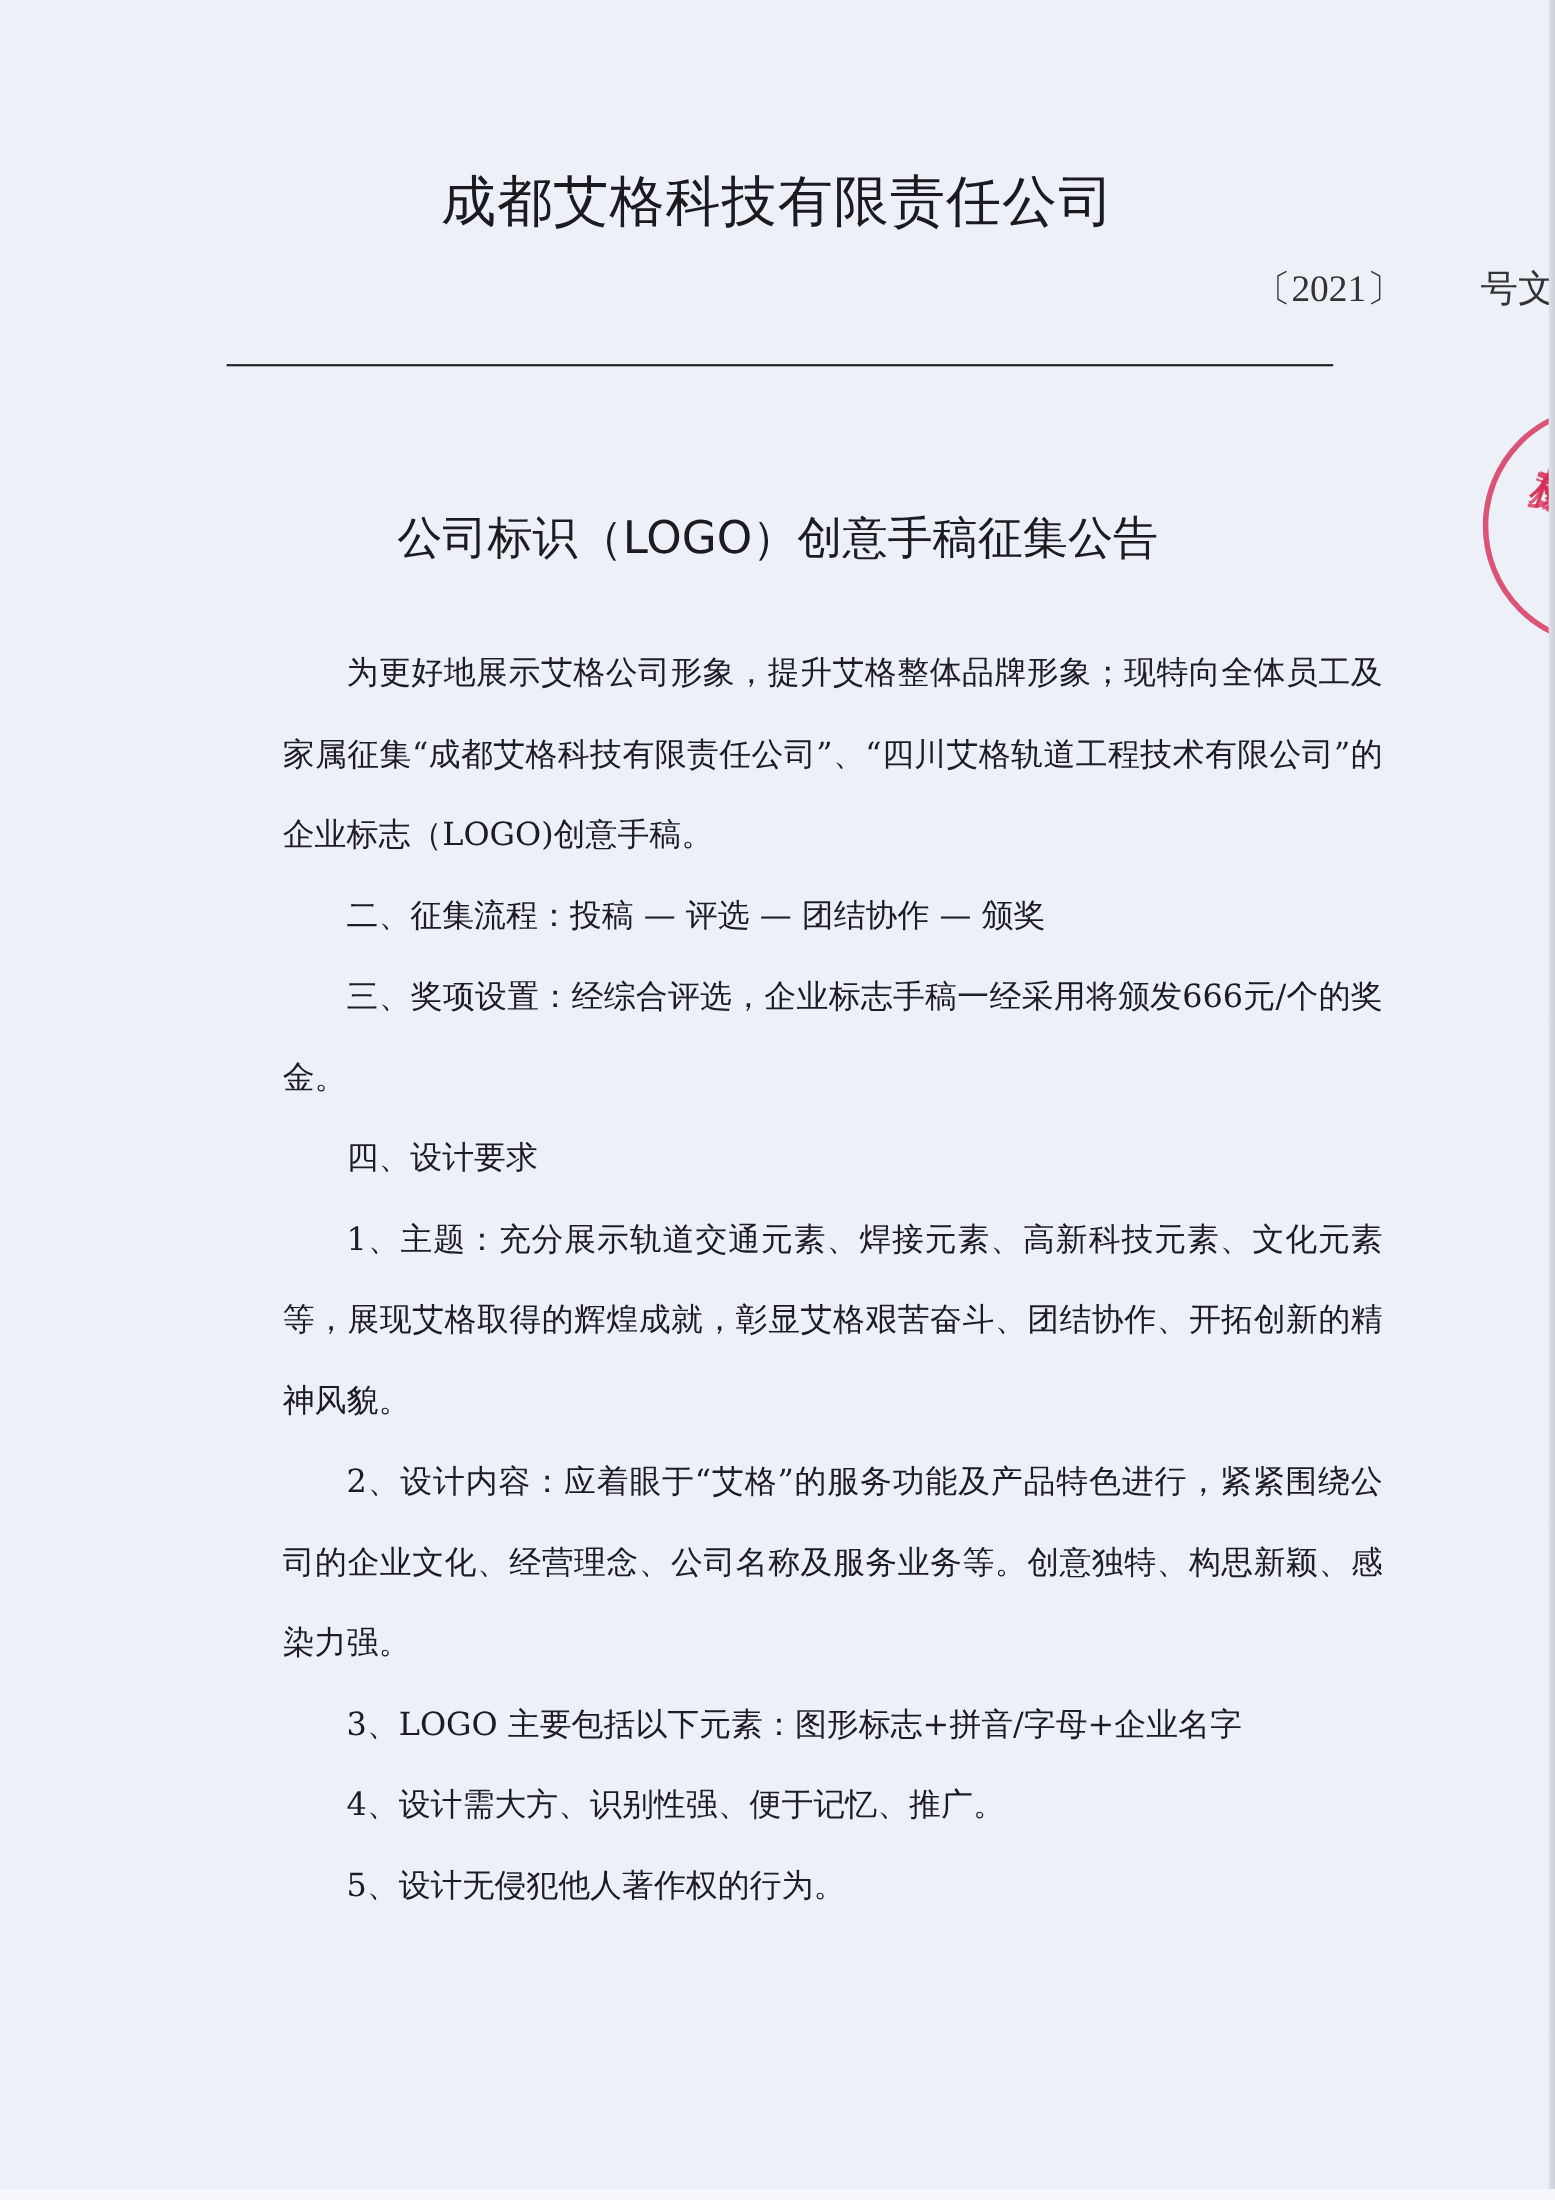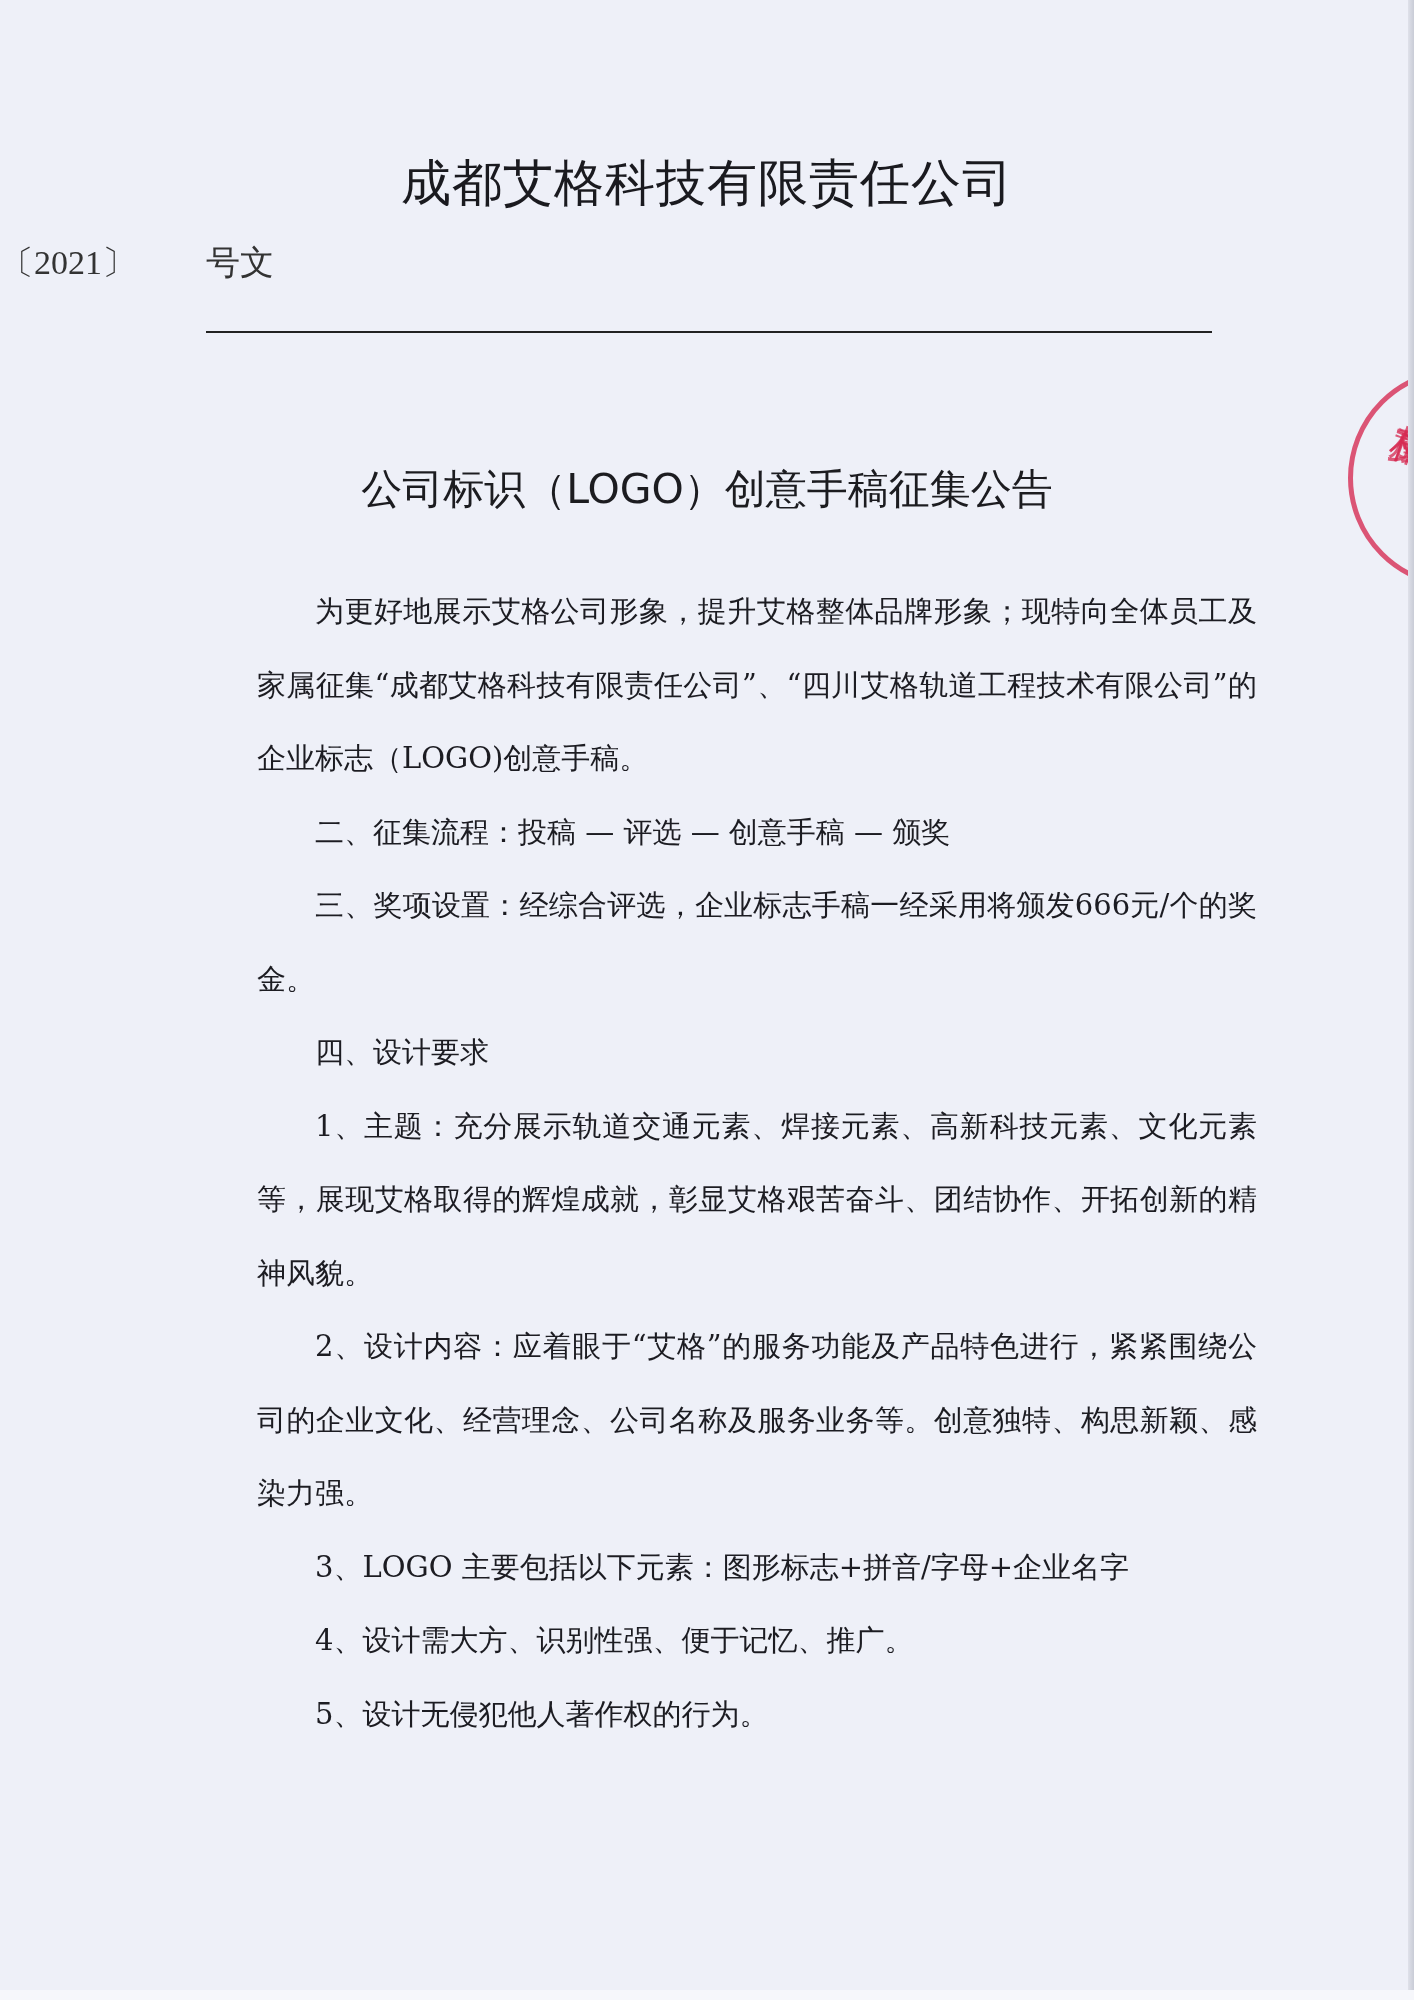--- a/index.html
+++ b/index.html
@@ -24,21 +24,21 @@
       background: #f6f7fb;
     }
     .company-name {
       position: absolute; top: 150px; left: 0; width: 1414px;
       text-align: center;
       font-family: Liberation Mono, monospace;
       font-size: 50px; letter-spacing: 1px; color: #1a1a1f;
     }
     .doc-number {
       position: absolute; top: 240px; left: 0; width: 1414px;
-      text-align: left; font-size: 34px; color: #333;
+      text-align: right; font-size: 34px; color: #333;
       font-family: "Liberation Serif", serif;
     }
     .doc-number .gap { display: inline-block; width: 70px; }
     .divider {
       position: absolute; top: 331px; left: 206px; width: 1006px; height: 2px;
       background: #222;
     }
     .notice-title {
       position: absolute; top: 420px; left: 0; width: 1414px;
       text-align: center;
@@ -84,21 +84,21 @@
   <div class="doc-number">
     <span>〔2021〕</span><span class="gap"></span><span>号文</span>
   </div>
 
   <div class="divider"></div>
 
   <div class="notice-title">公司标识（LOGO）创意手稿征集公告</div>
 
   <div class="body">
     <p>为更好地展示艾格公司形象，提升艾格整体品牌形象；现特向全体员工及家属征集“成都艾格科技有限责任公司”、“四川艾格轨道工程技术有限公司”的企业标志（LOGO)创意手稿。</p>
-    <p>二、征集流程：投稿 — 评选 — 创意手稿  — 颁奖</p>
+    <p>二、征集流程：投稿 — 评选 — 团结协作  — 颁奖</p>
     <p>三、奖项设置：经综合评选，企业标志手稿一经采用将颁发666元/个的奖金。</p>
     <p>四、设计要求</p>
     <p>1、主题：充分展示轨道交通元素、焊接元素、高新科技元素、文化元素等，展现艾格取得的辉煌成就，彰显艾格艰苦奋斗、团结协作、开拓创新的精神风貌。</p>
     <p>2、设计内容：应着眼于“艾格”的服务功能及产品特色进行，紧紧围绕公司的企业文化、经营理念、公司名称及服务业务等。创意独特、构思新颖、感染力强。</p>
     <p>3、LOGO 主要包括以下元素：图形标志+拼音/字母+企业名字</p>
     <p>4、设计需大方、识别性强、便于记忆、推广。</p>
     <p>5、设计无侵犯他人著作权的行为。</p>
   </div>
 </div>
 

